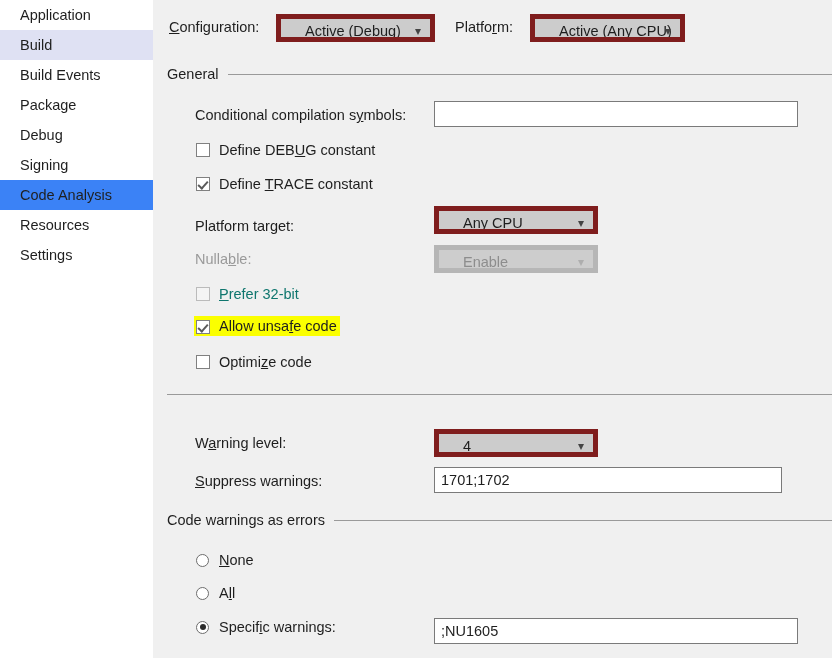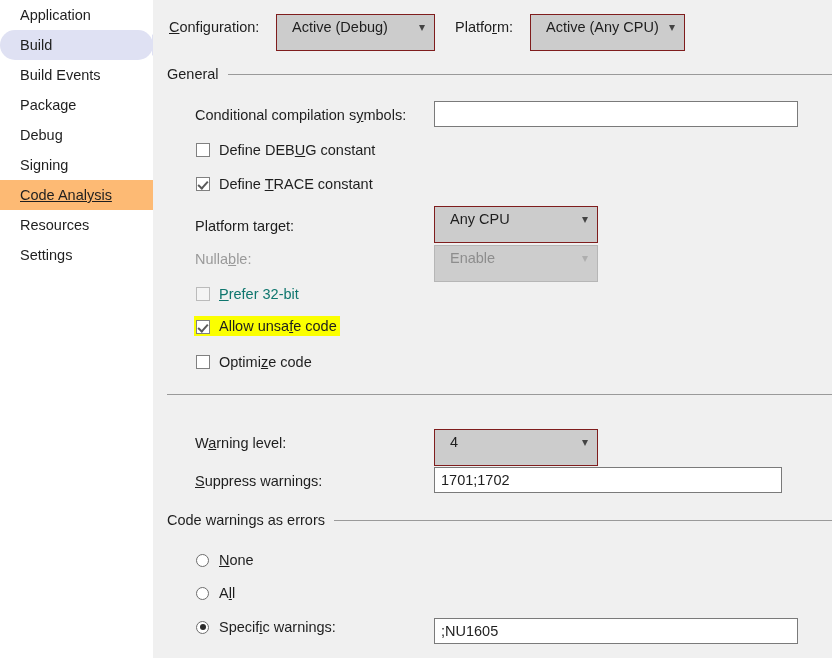--- a/index.html
+++ b/index.html
@@ -32,34 +32,32 @@
     height: 30px;
     line-height: 30px;
     padding-left: 20px;
     font-size: 14.5px;
     color: #1f1f1f;
     white-space: nowrap;
     box-sizing: border-box;
   }
   .side-item.selected {
     background: #dfe1f3;
-    border-radius: 15px;
   }
   .side-item.selected .nib {
     position: absolute;
     right: -8px;
     top: 4px;
     width: 0; height: 0;
     border-top: 11px solid transparent;
     border-bottom: 11px solid transparent;
     border-left: 9px solid #dfe1f3;
   }
   .side-item.hovered {
-    background: #fdba74;
-    text-decoration: underline;
+    background: #3b82f6;
   }
 
   
   #panel {
     position: absolute;
     left: 153px; top: 0;
     width: 679px;
     height: 658px;
     background: #f0f0f0;
     box-sizing: border-box;
@@ -67,24 +65,24 @@
   .lbl {
     font-size: 14.5px;
     color: #1e1e1e;
     white-space: nowrap;
   }
   u { text-decoration: underline; text-underline-offset: 1px; }
 
   .combo {
     box-sizing: border-box;
     background: #cccccc;
-    border: 1px solid #7f1d1d;
-    height: 37px;
+    border: 5px solid #7f1d1d;
+    height: 28px;
     line-height: 24px;
-    padding-left: 15px;
+    padding-left: 24px;
     font-size: 14.5px;
     color: #1e1e1e;
     position: relative;
     white-space: nowrap;
     overflow: hidden;
   }
   .combo .chev {
     position: absolute;
     right: 9px;
     top: 0;

